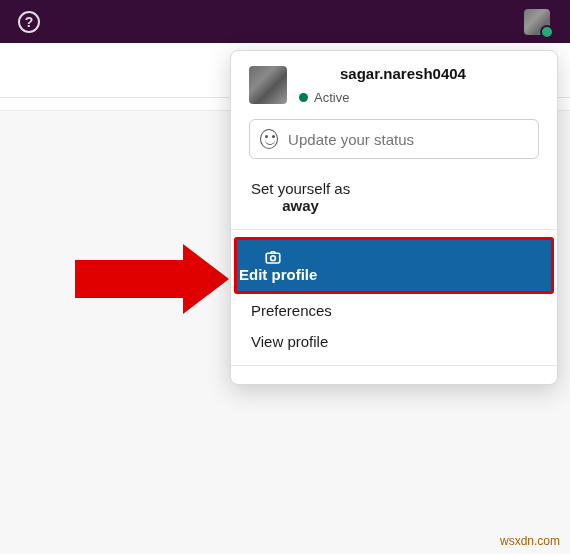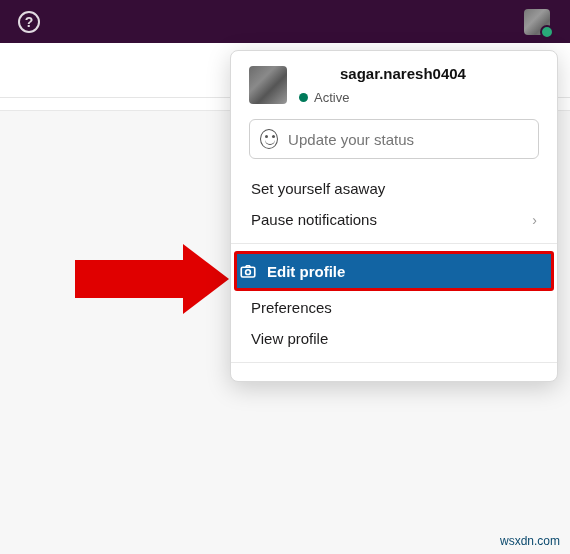--- a/index.html
+++ b/index.html
@@ -18,28 +18,28 @@
   .presence-dot { width:9px; height:9px; background:#007a5a; border-radius:50%; display:inline-block; margin-right:6px; }
   .status-input-wrap { margin:6px 18px 14px 18px; border:1px solid #cfcfcf; border-radius:6px; height:40px; display:flex; align-items:center; padding:0 10px; cursor:text; }
   .smiley { width:20px; height:20px; border:1.5px solid #555; border-radius:50%; position:relative; margin-right:10px; }
   .smiley::before { content:""; position:absolute; width:3px; height:3px; background:#555; border-radius:50%; top:5px; left:4px; box-shadow:7px 0 0 #555; }
   .smiley::after { content:""; position:absolute; width:10px; height:5px; border-bottom:1.5px solid #555; border-radius:0 0 8px 8px; bottom:3px; left:4px; }
   .status-input { border:none; outline:none; font-size:15px; color:#999; width:100%; background:transparent; }
   .menu-item { padding:7px 20px; font-size:15px; color:#1d1c1d; cursor:pointer; display:flex; align-items:center; justify-content:space-between; }
   .menu-item.selected { background:#1264a3; color:#fff; font-weight:700; outline:3px solid #e00000; outline-offset:-2px; margin:2px 4px; border-radius:2px; padding:10px 4px; }
   .menu-item.selected .cam-icon svg { stroke:#fff; }
   .cam-icon { margin-right:10px; display:inline-flex; }
-  .left-group { display:flex; align-items:center; }
+  .left-group { display:flex; align-items:center;flex-direction:column; }
   .chevron { color:#999; font-size:14px; }
   .divider { height:1px; background:#e8e8e8; margin:8px 0; }
   .arrow { position:absolute; top:252px; left:75px; width:160px; height:54px; }
   .arrow-body { position:absolute; top:8px; left:0; width:115px; height:38px; background:#e00000; }
   .arrow-head { position:absolute; top:-8px; left:108px; width:0; height:0; border-top:35px solid transparent; border-bottom:35px solid transparent; border-left:46px solid #e00000; }
-  .watermark { position:absolute; bottom:6px; right:10px; font-size:12px; color:#0c4a6e; }
-  b { font-weight:400; }
+  .watermark { position:absolute; bottom:6px; right:10px; font-size:12px; color:#a16207; }
+  b { font-weight:700; }
 </style>
 </head>
 <body>
 
 <div class="topbar">
   <div class="help-circle">?</div>
   <div class="avatar-small"></div>
 </div>
 
 <div class="subbar"></div>
@@ -67,24 +67,20 @@
     <input class="status-input" type="text" placeholder="Update your status" style="">
   </div>
 
   <div class="menu-item">
     <span class="left-group">
       <span>Set yourself as </span>
       <b>away</b>
     </span>
   </div>
 
-  <div class="menu-item">
-    <span class="left-group">Pause notifications</span>
-    <span class="chevron">›</span>
-  </div>
 
   <div class="divider"></div>
 
   <div class="menu-item selected">
     <span class="left-group">
       <span class="cam-icon">
         <svg width="18" height="18" viewBox="0 0 24 24" fill="none" stroke="#fff" stroke-width="2.2" stroke-linecap="round" stroke-linejoin="round">
           <rect x="3" y="7" width="18" height="13" rx="2"></rect>
           <circle cx="12" cy="13.5" r="3.2"></circle>
           <path d="M9 7l1.2-2h3.6L15 7"></path>

